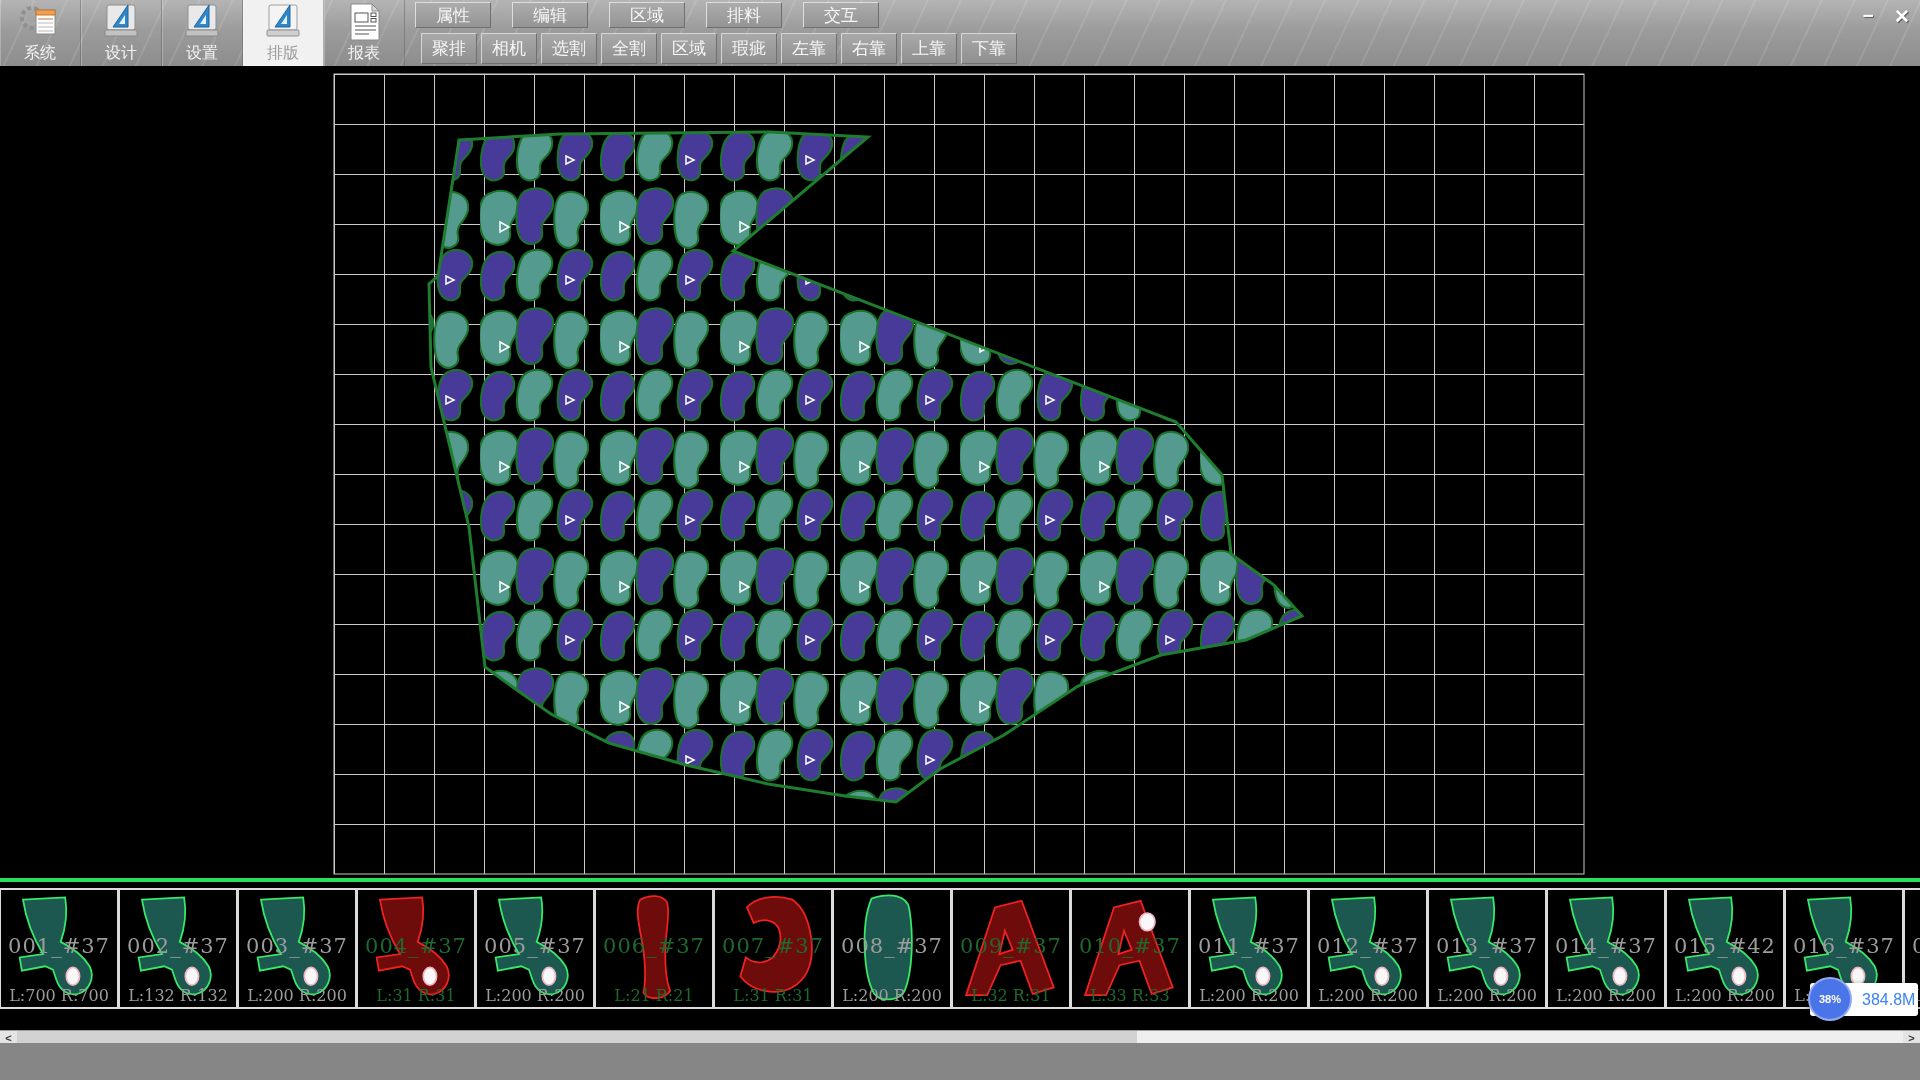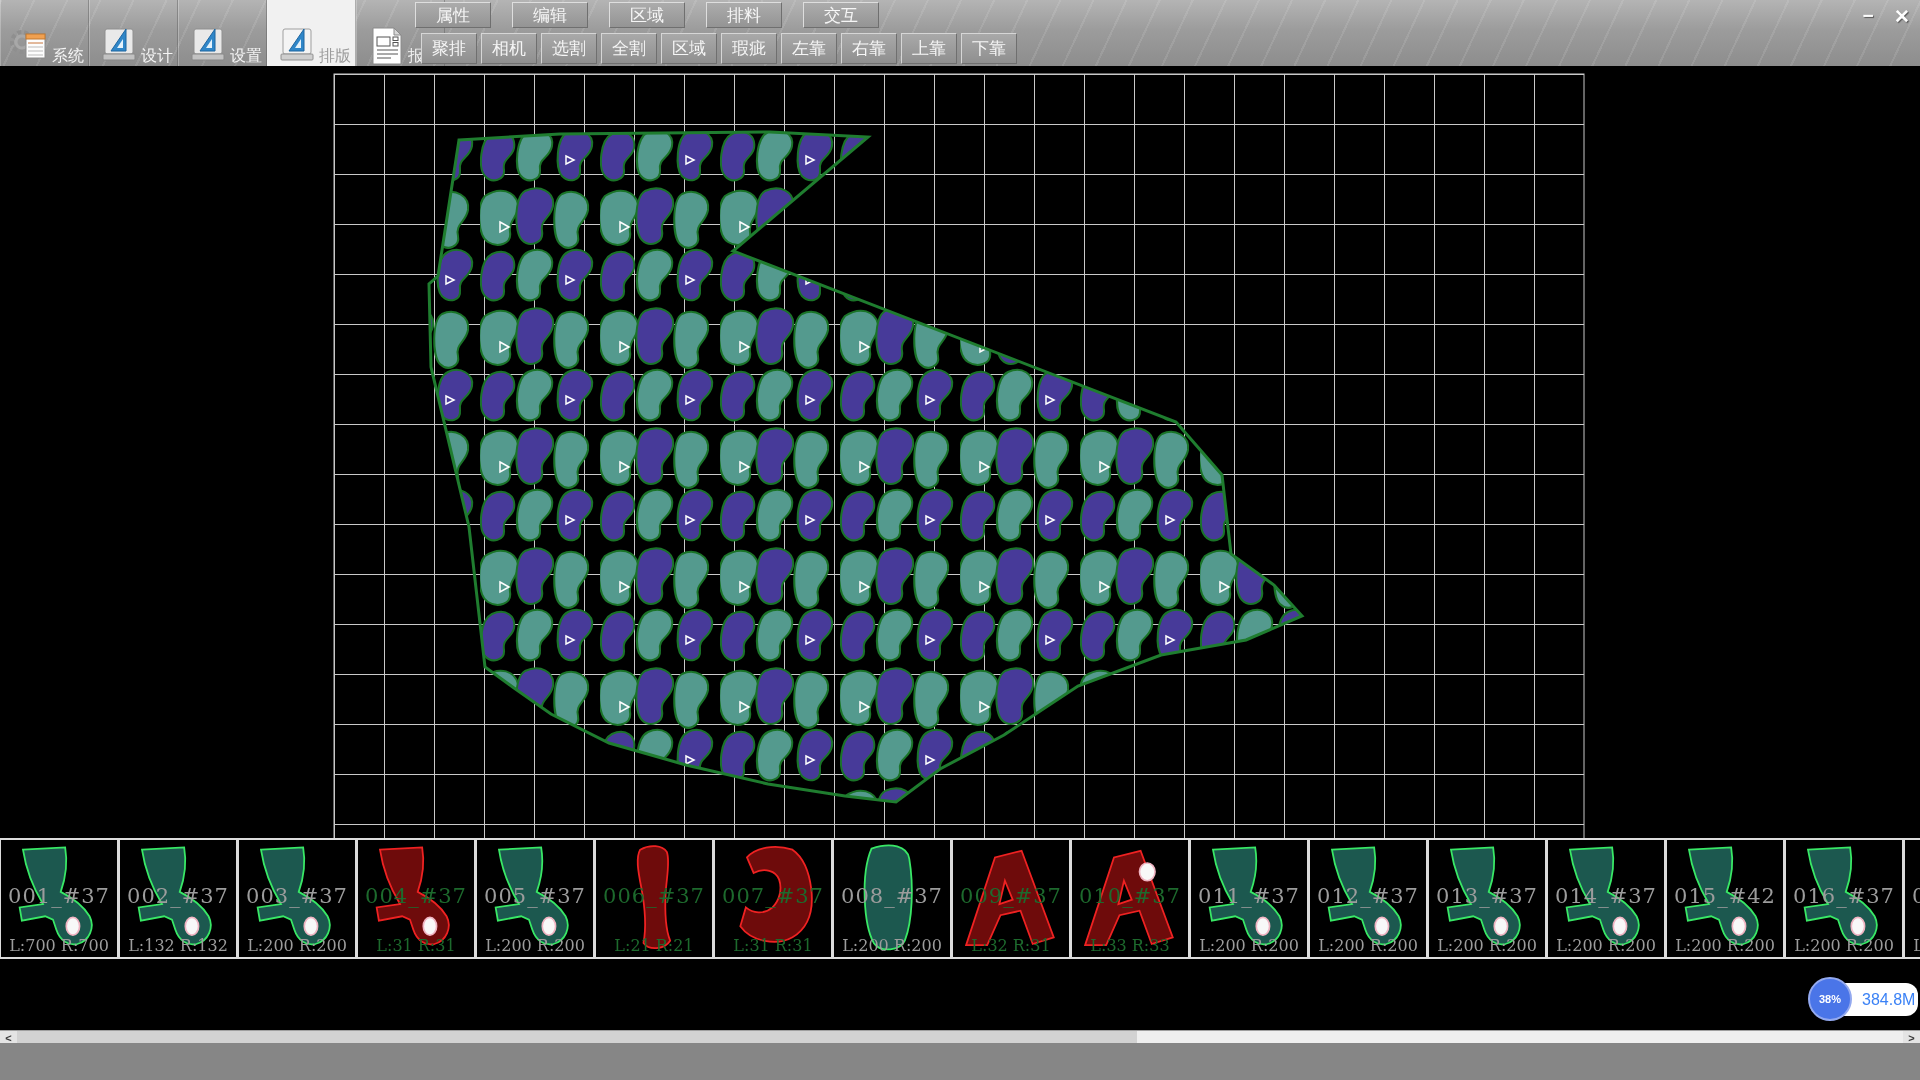--- a/index.html
+++ b/index.html
@@ -5,22 +5,22 @@
   html,body{margin:0;padding:0;background:#000;width:1920px;height:1080px;overflow:hidden;
     font-family:"Liberation Sans",sans-serif;-webkit-font-smoothing:antialiased;}
   .root{position:relative;width:1920px;height:1080px;background:#000;}
 
   
   .topbar{position:absolute;left:0;top:0;width:1920px;height:66px;
     background:
       repeating-linear-gradient(115deg, rgba(255,255,255,.10) 0 2px, rgba(255,255,255,0) 2px 30px),
       linear-gradient(#b4b4b4,#9c9c9c 45%,#8d8d8d);}
   .appbar{position:absolute;left:0;top:0;height:66px;display:flex;}
-  .app-btn{width:80px;height:66px;position:relative;display:flex;flex-direction:row;align-items:flex-end;
-    border-right:1px solid rgba(90,90,90,.45);box-shadow:inset 1px 0 0 rgba(255,255,255,.25);cursor:default;padding-left:8px;}
+  .app-btn{width:80px;height:66px;position:relative;display:flex;flex-direction:column;align-items:center;
+    border-right:1px solid rgba(90,90,90,.45);box-shadow:inset 1px 0 0 rgba(255,255,255,.25);cursor:default;}
   .app-btn .ic{width:44px;height:40px;margin-top:2px;}
   .app-btn .lbl{font-size:16px;color:#f4f4f4;line-height:20px;margin-top:1px;}
   .app-btn.active{background:#f1f1f1;}
   .app-btn.active .lbl{color:#9b9b9b;}
 
   .tabs-row{position:absolute;left:415px;top:2px;display:flex;gap:18px;}
   .tab-btn{width:76px;height:26px;margin-right:3px;display:flex;align-items:center;justify-content:center;
     color:#f6f6f6;font-size:17px;background:linear-gradient(#acacac,#949494);
     border:1px solid;border-color:#dedede #6f6f6f #6f6f6f #dedede;box-sizing:border-box;}
   .tools-row{position:absolute;left:421px;top:33px;display:flex;}
@@ -30,41 +30,41 @@
 
   .winbtns{position:absolute;right:4px;top:4px;display:flex;gap:6px;}
   .winbtn{width:28px;height:24px;display:flex;align-items:center;justify-content:center;
     color:#fdfdfd;font-size:19px;font-weight:bold;text-shadow:1px 1px 1px #555;cursor:default;}
 
   
   .canvas{position:absolute;left:0;top:66px;width:1920px;height:812px;background:#000;}
 
   
   .accent-line{position:absolute;left:0;top:878px;width:1920px;height:4px;background:#2be05e;}
-  .thumbs{position:absolute;left:0;top:838px;width:1920px;height:121px;display:flex;overflow:hidden;background:#000;}
+  .thumbs{position:absolute;left:0;top:888px;width:1920px;height:121px;display:flex;overflow:hidden;background:#000;}
   .cell{flex:0 0 119px;width:119px;height:121px;box-sizing:border-box;position:relative;
     border:2px solid #dcdcdc;border-left-width:1px;background:#000;}
   .cell svg{position:absolute;left:2px;top:1px;width:111px;height:115px;}
   .pid{position:absolute;left:0;top:44px;width:100%;text-align:center;
     font-family:"DejaVu Serif",serif;font-size:21px;letter-spacing:1px;color:#9c9c9c;}
   .plr{position:absolute;left:0;bottom:2px;width:100%;text-align:center;
     font-family:"DejaVu Serif",serif;font-size:16px;color:#9c9c9c;white-space:nowrap;}
   .cell.red .pid,.cell.red .plr{color:#1d6a2d;}
 
   
   .hscroll{position:absolute;left:0;top:1030px;width:1920px;height:13px;background:#efefef;border-top:1px solid #9f9f9f;box-sizing:border-box;}
   .sb-btn{position:absolute;top:0;width:17px;height:13px;background:#e4e4e4;color:#3a3a3a;
     font-size:11px;font-weight:bold;display:flex;align-items:center;justify-content:center;line-height:0;}
   .sb-left{left:0;}
   .sb-right{right:0;}
   .sb-thumb{position:absolute;left:17px;top:0;width:1120px;height:13px;background:#d2d2d2;}
   .statusbar{position:absolute;left:0;top:1043px;width:1920px;height:37px;background:#868686;}
 
   
-  .badge{position:absolute;left:1810px;top:983px;width:108px;height:33px;background:#fff;border-radius:12px;
+  .badge{position:absolute;left:1810px;top:983px;width:108px;height:33px;background:#fff;border-radius:3px;
     box-shadow:0 2px 6px rgba(0,0,0,.45);z-index:30;}
   .badge .circ{position:absolute;left:-2px;top:-6px;width:44px;height:44px;border-radius:50%;
     background:#4a75e8;border:2px solid #93a9ef;box-sizing:border-box;display:flex;align-items:center;justify-content:center;
     color:#fff;font-size:11px;font-weight:bold;}
   .badge .sz{position:absolute;left:52px;top:0;height:33px;display:flex;align-items:center;color:#3b82f6;font-size:16px;}
 </style>
 </head>
 <body>
 
 <div class="root">

